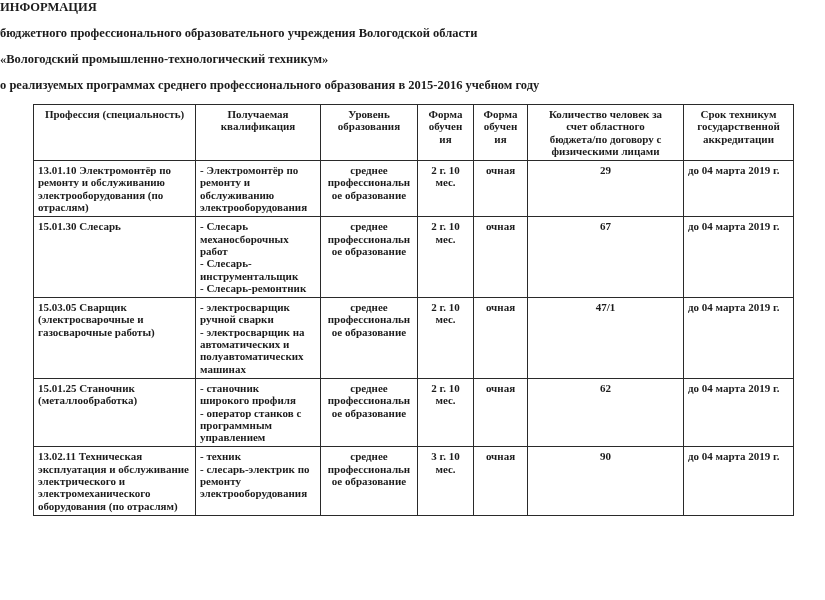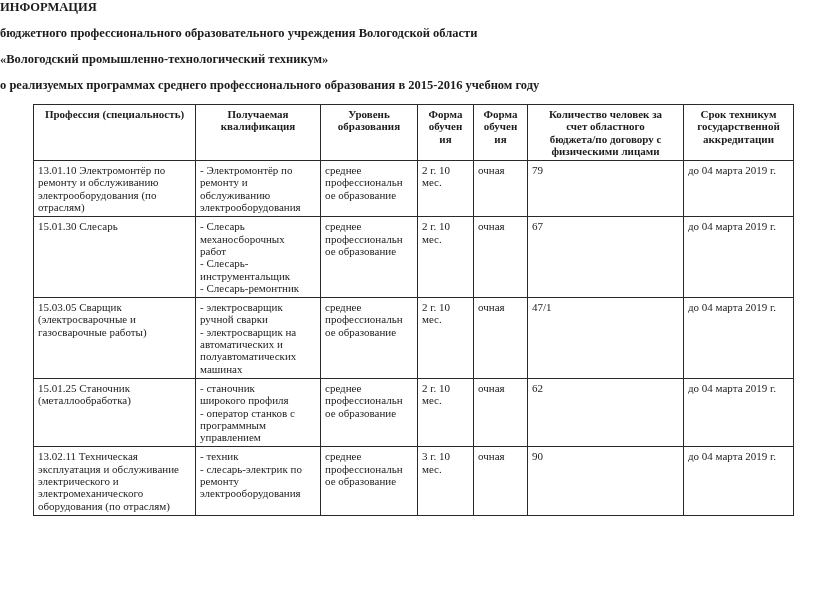--- a/index.html
+++ b/index.html
@@ -36,27 +36,28 @@
   }
   table.doc-table th,
   table.doc-table td {
     border: 1px solid #2a2a2a;
     vertical-align: top;
     padding: 3px 4px;
     font-size: 11px;
     line-height: 12.3px;
     white-space: pre-line;
     overflow: hidden;
+    font-weight: bold;
   }
   table.doc-table th {
     font-weight: bold;
     text-align: center;
   }
   td.al { text-align: left; }
-  td.ac { }
+  td.ac { text-align: center; }
 </style>
 </head>
 <body>
 
 <div class="page">
 
   <div class="title-block">
     <p class="title-line">ИНФОРМАЦИЯ</p>
     <p class="title-line">бюджетного профессионального образовательного учреждения  Вологодской области</p>
     <p class="title-line">«Вологодский промышленно-технологический техникум»</p>
@@ -104,21 +105,21 @@
         <td class="al">- Электромонтёр по
 ремонту и
 обслуживанию
 электрооборудования</td>
         <td class="ac">среднее
 профессиональн
 ое образование</td>
         <td class="ac">2 г. 10
 мес.</td>
         <td class="ac">очная</td>
-        <td class="ac">79</td>
+        <td class="ac">29</td>
         <td class="al">до 04 марта 2019 г.</td>
       </tr>
       <tr style="height:79px">
         <td class="al">15.01.30  Слесарь</td>
         <td class="al">- Слесарь
 механосборочных
 работ
 - Слесарь-
 инструментальщик
 - Слесарь-ремонтник</td>

